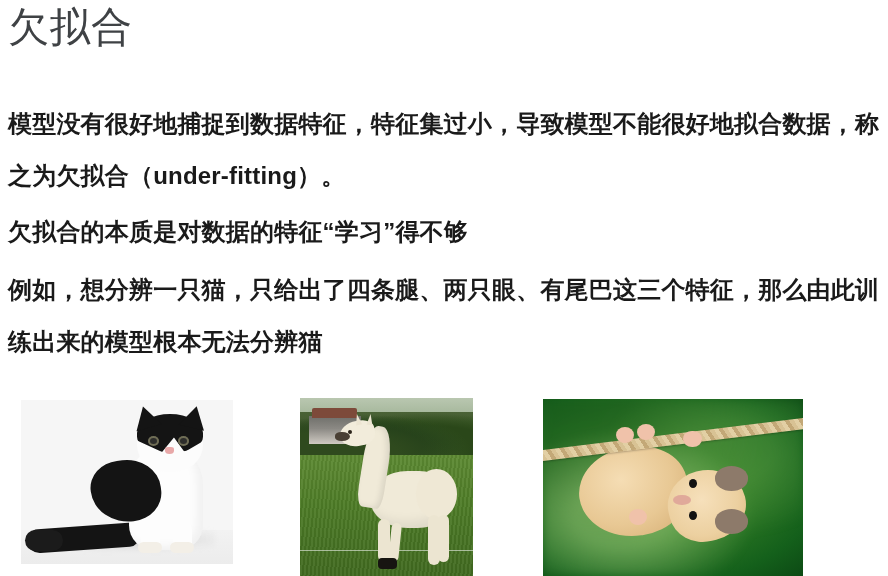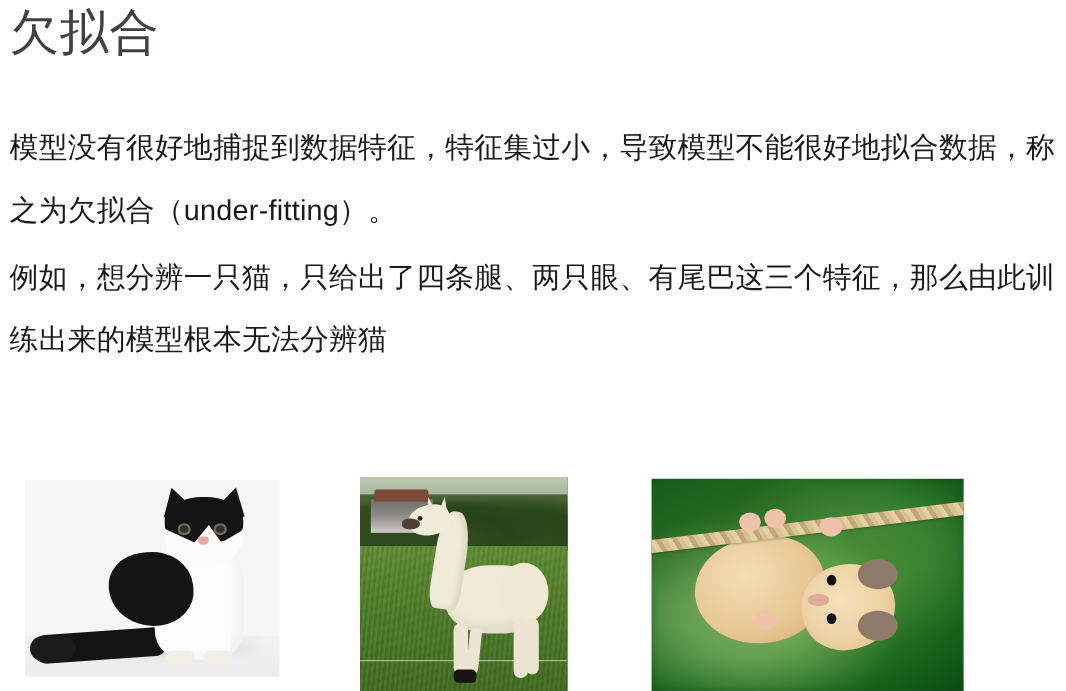--- a/index.html
+++ b/index.html
@@ -39,21 +39,21 @@
   
   .body-copy {
     position: absolute;
     left: 8px;
     top: 98px;
     width: 876px;
   }
   .para {
     margin: 0 0 8px 0;
     font-size: 24px;
-    font-weight: 400;
+    font-weight: 700;
     line-height: 52px;
     color: #1a1a1a;
     letter-spacing: 0.2px;
     white-space: nowrap;
   }
   .para.p1 { margin-bottom: 4px; white-space: normal; width: 880px; }
   .para.p2 { margin-bottom: 6px; }
   .para.p3 { white-space: normal; width: 884px; }
 
   
@@ -293,20 +293,21 @@
 </style>
 </head>
 <body>
 
 <div class="page">
 
   <h1 class="page-title">欠拟合</h1>
 
   <div class="body-copy">
     <p class="para p1">模型没有很好地捕捉到数据特征，特征集过小，导致模型不能很好地拟合数据，称之为欠拟合（under-fitting）。</p>
+    <p class="para p2">欠拟合的本质是对数据的特征“学习”得不够</p>
     <p class="para p3">例如，想分辨一只猫，只给出了四条腿、两只眼、有尾巴这三个特征，那么由此训练出来的模型根本无法分辨猫</p>
   </div>
 
   <div class="image-strip">
 
     <div class="photo photo-cat">
       <div class="cat-floor"></div>
       <div class="cat-shadow"></div>
       <div class="cat-tail"></div>
       <div class="cat-tail-tip"></div>

